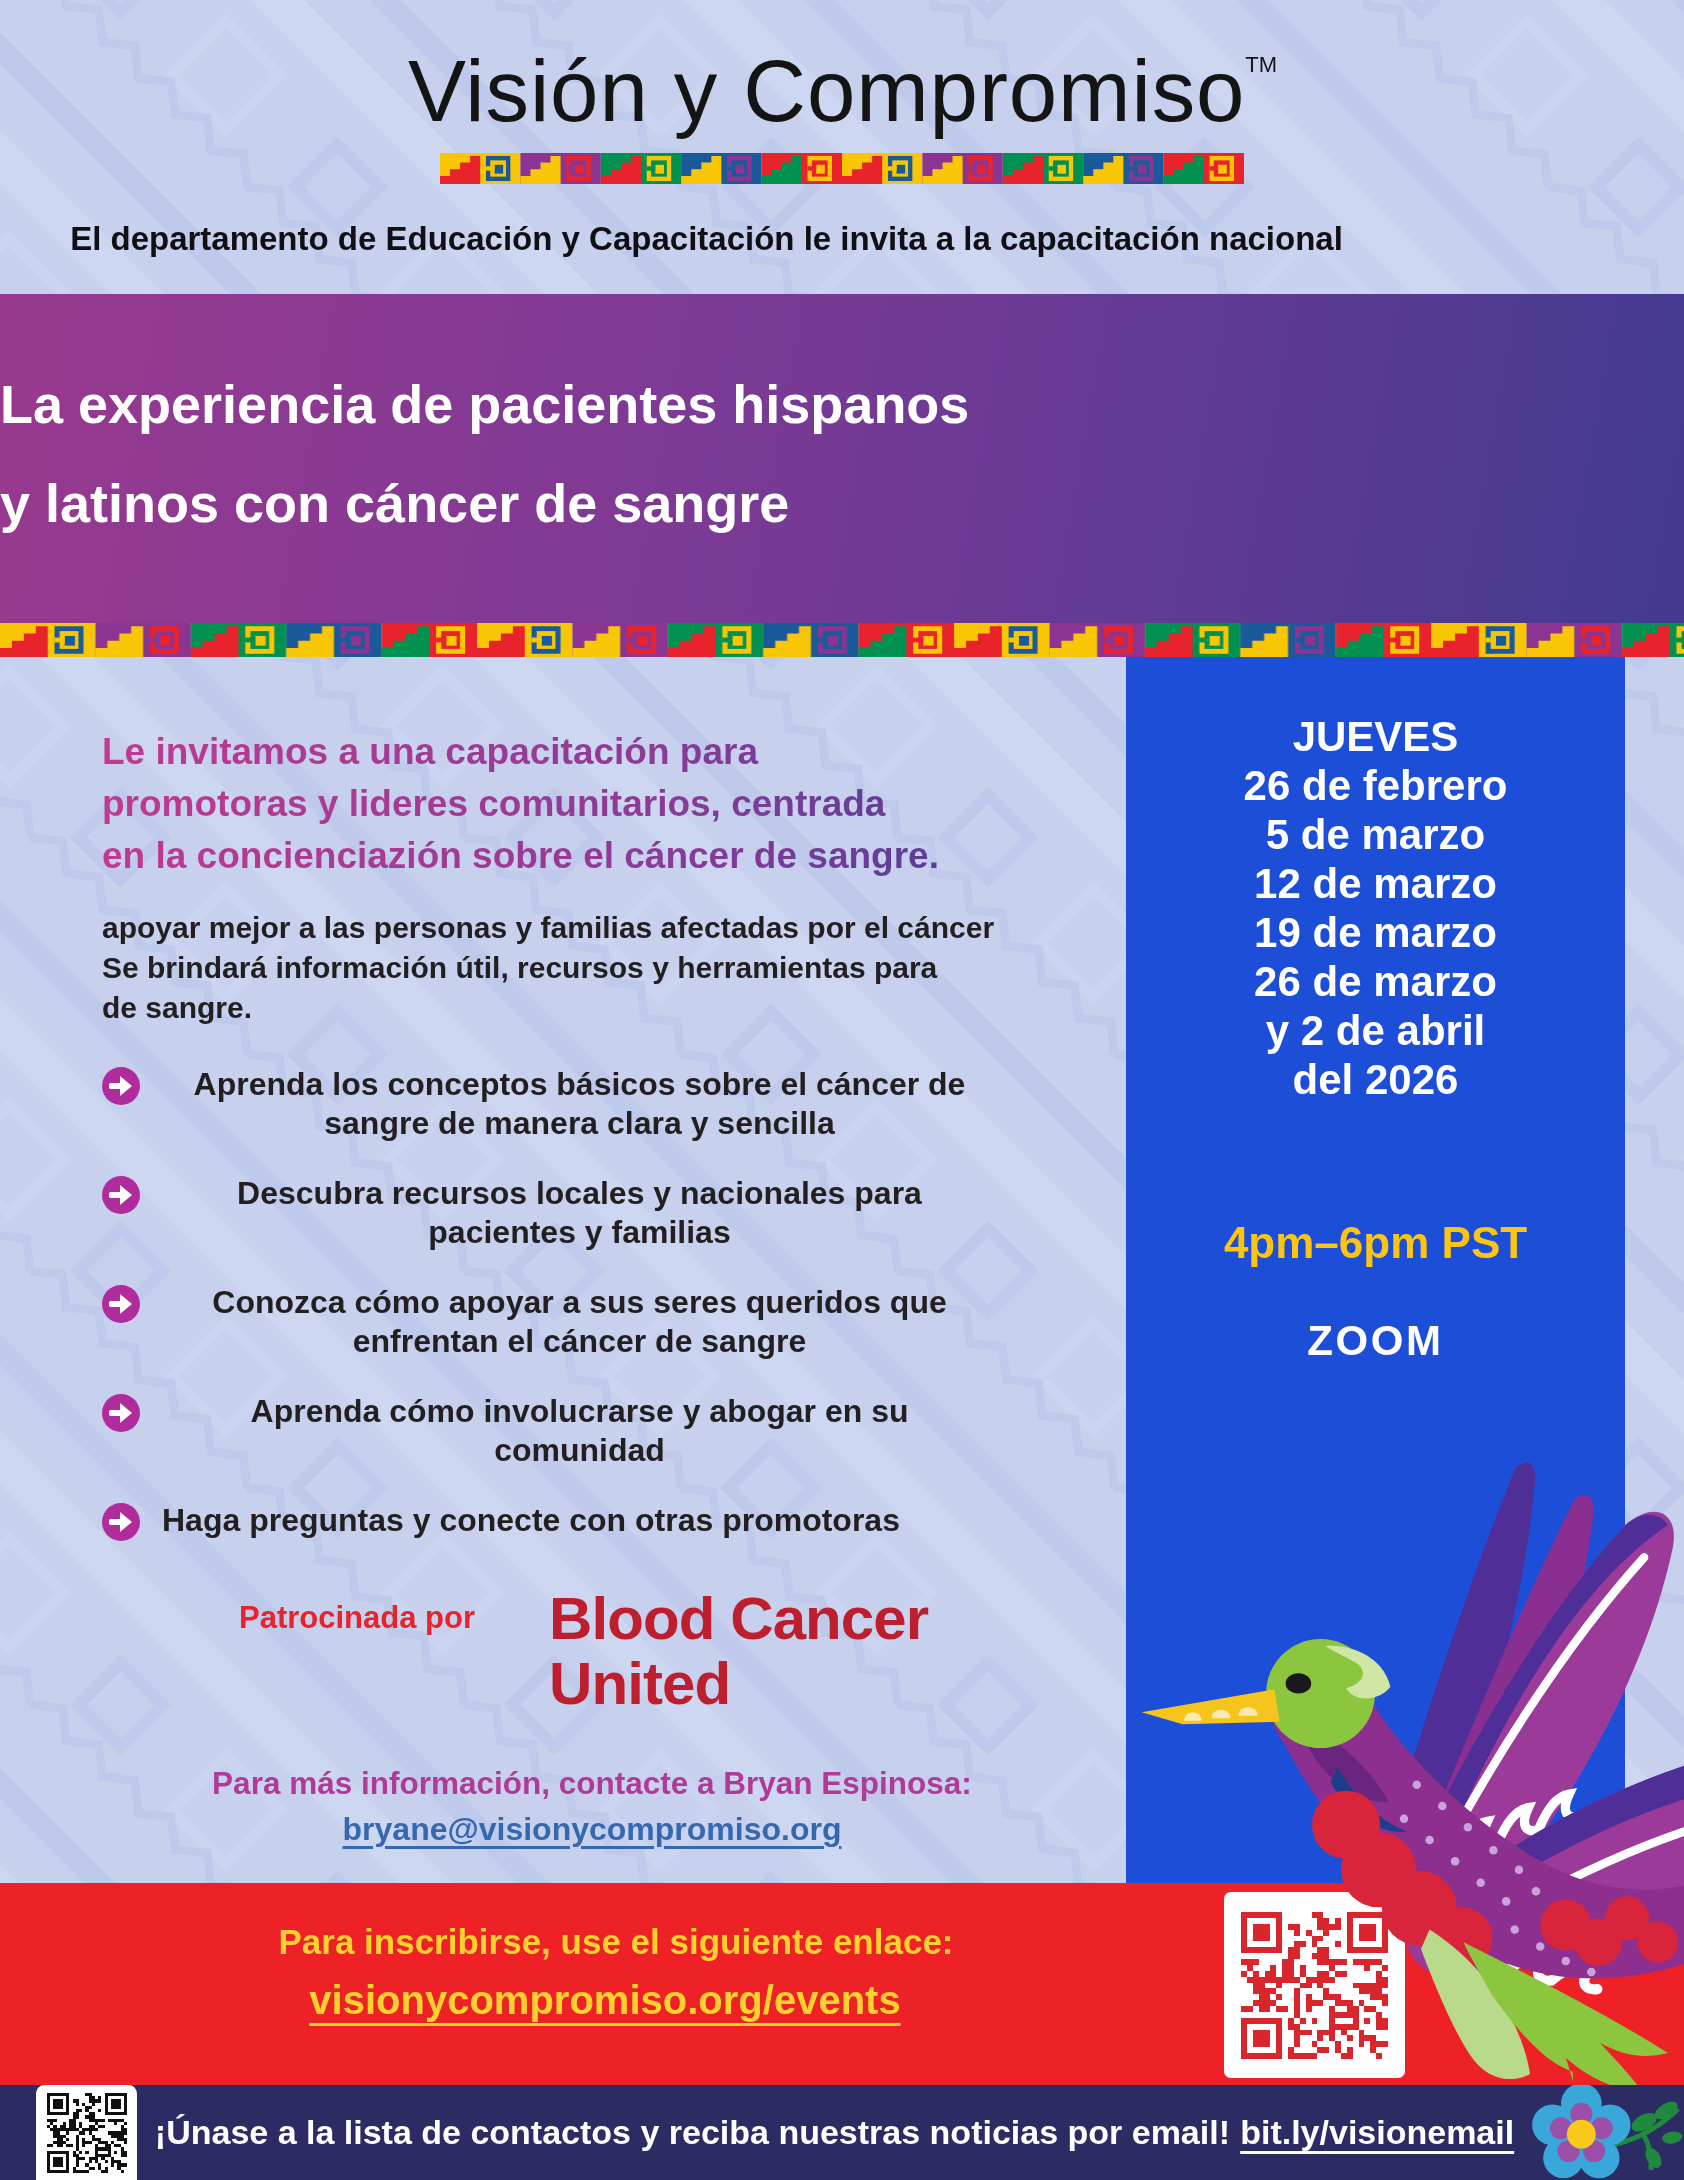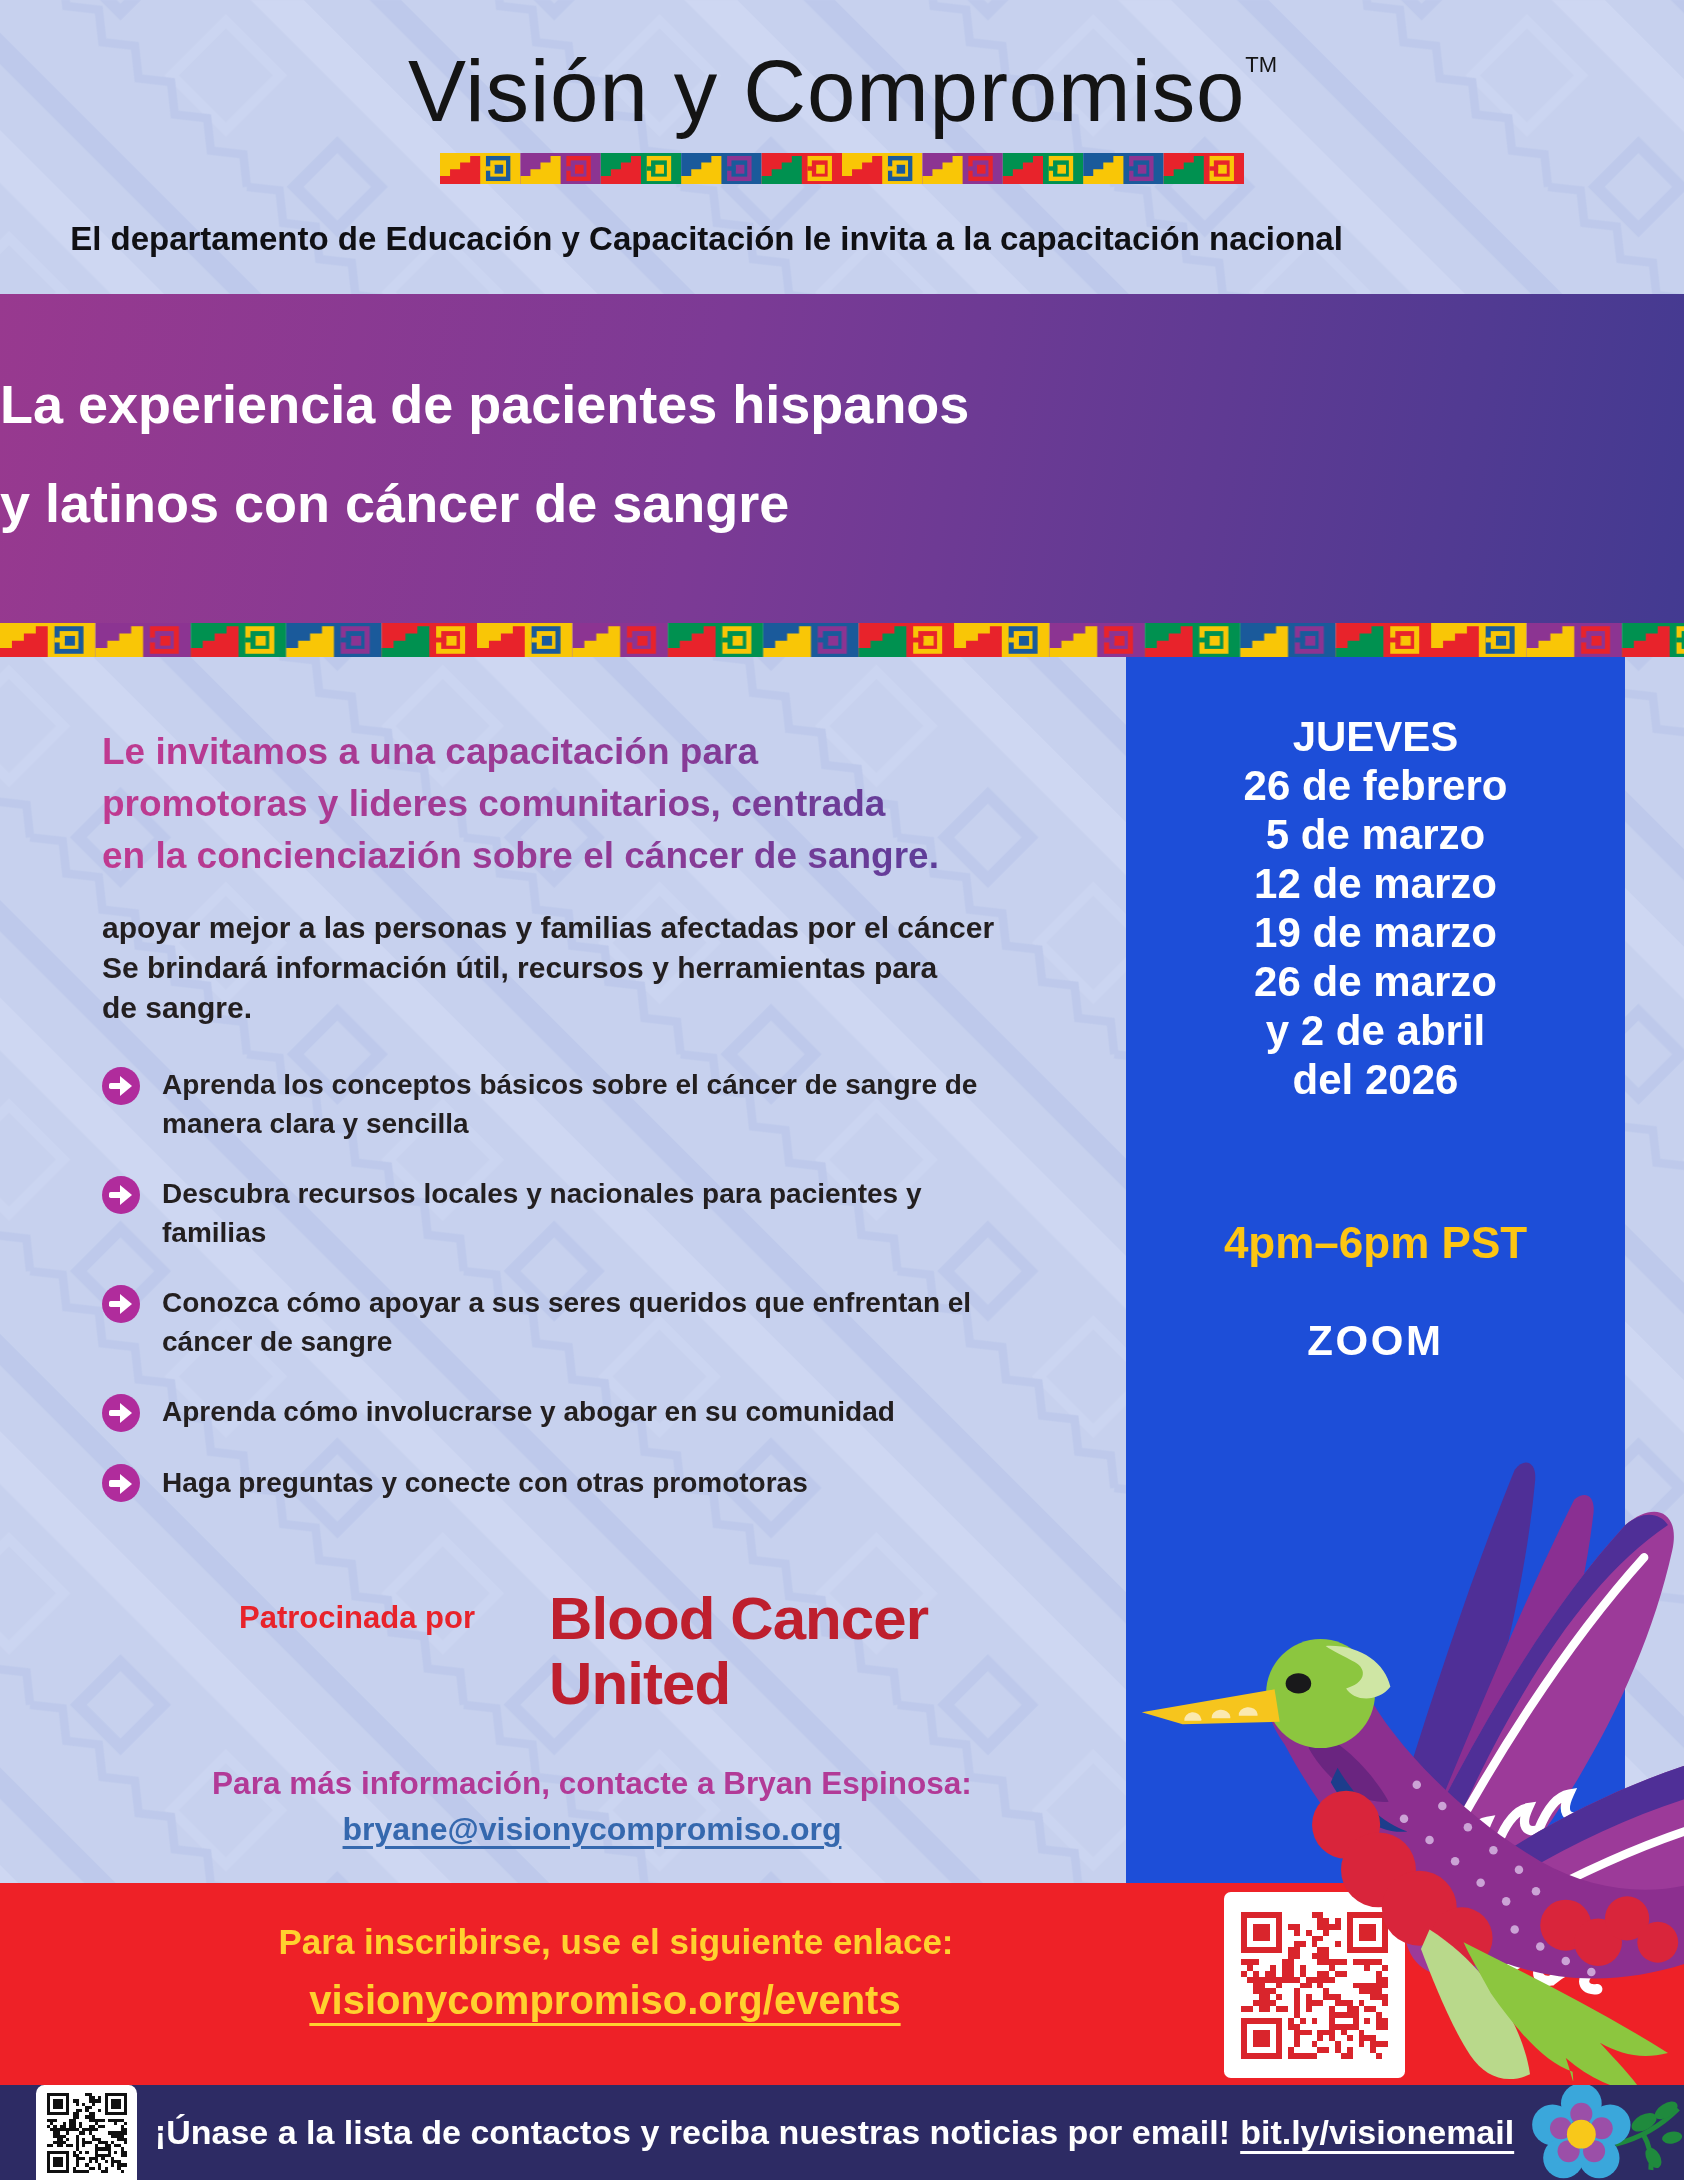--- a/index.html
+++ b/index.html
@@ -35,21 +35,21 @@
     -webkit-background-clip:text;background-clip:text;color:transparent;}
   #description{left:102px;top:908px;width:954px;z-index:2;
     font-size:30px;font-weight:600;color:#231f20;line-height:40px;}
   #bullet-list{left:102px;top:1065px;width:903px;z-index:2;list-style:none;margin:0;padding:0;
     display:flex;flex-direction:column;gap:31px;}
   #bullet-list li{display:flex;gap:22px;align-items:flex-start;}
   .b-ico{flex:0 0 38px;width:38px;height:38px;border-radius:50%;background:#b02c9c;position:relative;margin-top:1.7px;}
   .b-ico::before{content:"";position:absolute;left:6.8px;top:16px;width:13.6px;height:6.8px;background:#fff;border-radius:1.7px;}
   .b-ico::after{content:"";position:absolute;left:18px;top:9.4px;width:0;height:0;
     border-left:12px solid #fff;border-top:10.2px solid transparent;border-bottom:10.2px solid transparent;}
-  .b-txt{font-size:28px;font-weight:600;color:#231f20;line-height:39px;max-width:835px;}
+  .b-txt{font-size:32px;font-weight:600;color:#231f20;line-height:39px;max-width:835px;text-align:center;}
 
   
   #sponsor-label{left:239px;top:1600px;z-index:2;font-size:31px;font-weight:700;color:#e8232b;}
   #sponsor-logo{left:549px;top:1586px;z-index:2;font-size:60px;font-weight:800;color:#be1f2e;
     line-height:65px;letter-spacing:-0.9px;}
 
   
   #contact{left:0px;top:1765px;width:1184px;text-align:center;z-index:2;}
   #contact .line1{font-size:31.5px;font-weight:700;color:#b23a97;}
   #contact .line2{margin-top:8.5px;font-size:32px;font-weight:700;color:#3568ae;

